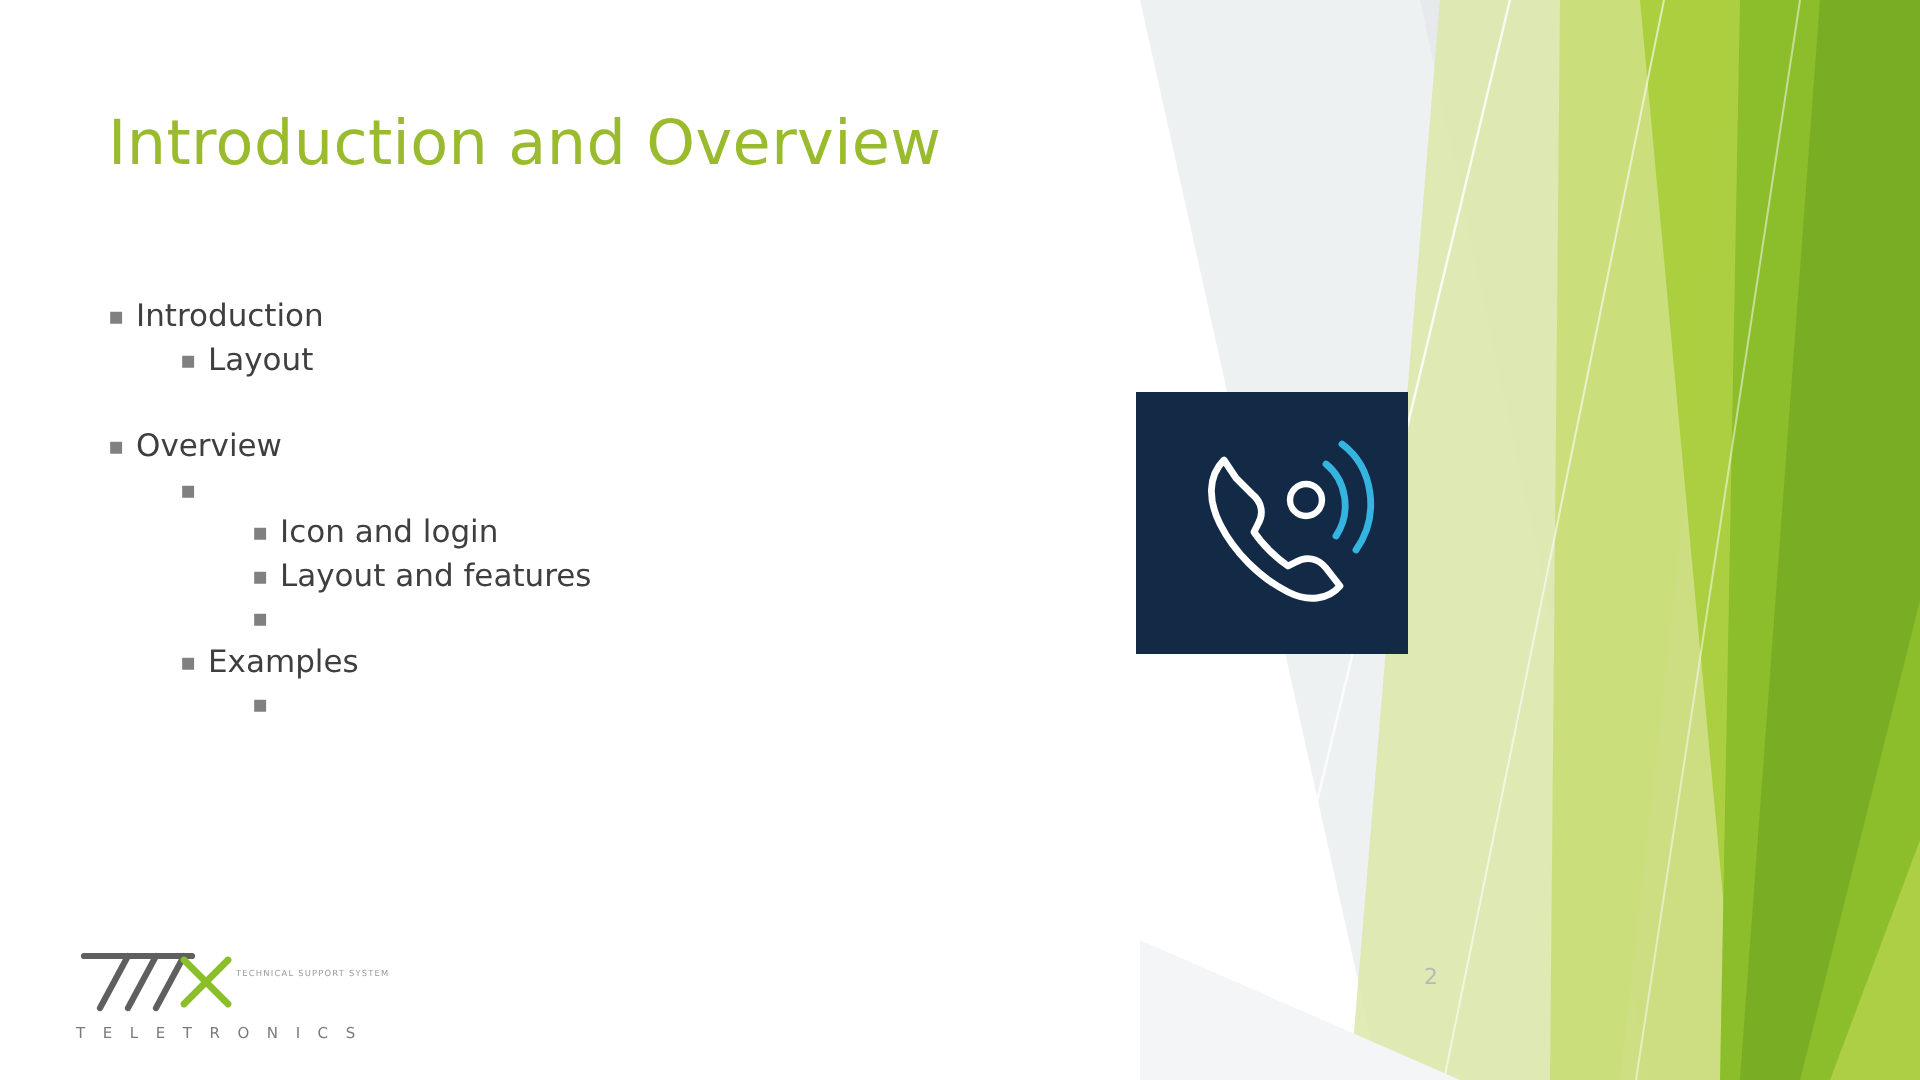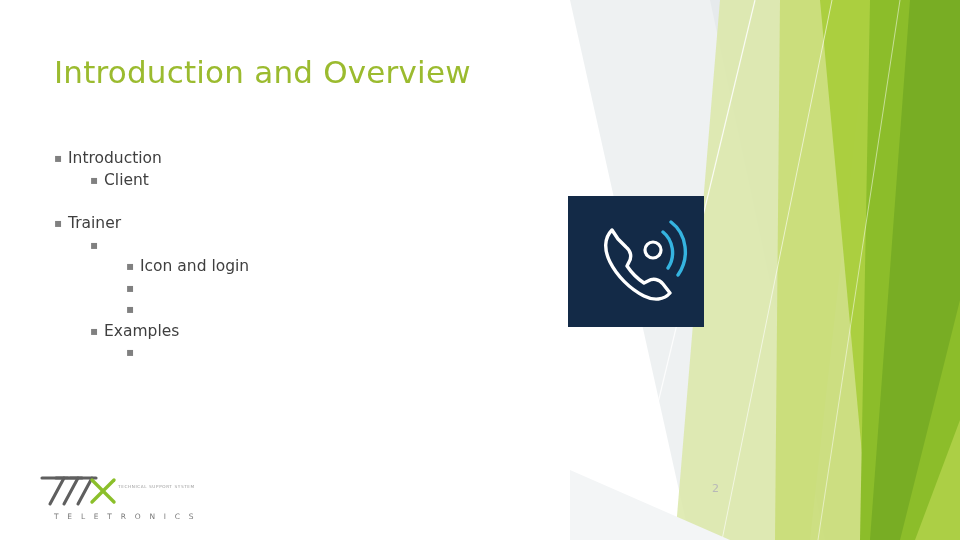--- a/index.html
+++ b/index.html
@@ -88,21 +88,21 @@
   
   .logo {
     position: absolute;
     left: 38px;
     top: 470px;
     width: 190px;
     height: 48px;
   }
   .logo-text {
     position: absolute;
-    left: 54px;
+    left: 38px;
     top: 512px;
     font-size: 7.5px;
     letter-spacing: 3.2px;
     color: #7a7a7a;
     font-family: "DejaVu Sans", sans-serif;
     text-align: center;
   }
   .logo-tag {
     position: absolute;
     left: 118px;
@@ -150,38 +150,39 @@
 
   <div class="title">Introduction and Overview</div>
 
   <div class="body">
     <div class="bullet lvl1">
       <span class="marker">▪</span>
       <span>Introduction</span>
     </div>
     <div class="bullet lvl2">
       <span class="marker">▪</span>
-      <span>Client</span>
+      <span>Layout</span>
     </div>
 
     <div class="spacer"></div>
 
     <div class="bullet lvl1">
       <span class="marker">▪</span>
-      <span>Trainer</span>
+      <span>Overview</span>
     </div>
     <div class="bullet lvl2">
       <span class="marker">▪</span>
     </div>
     <div class="bullet lvl3">
       <span class="marker">▪</span>
       <span>Icon and login</span>
     </div>
     <div class="bullet lvl3">
       <span class="marker">▪</span>
+      <span>Layout and features</span>
     </div>
     <div class="bullet lvl3">
       <span class="marker">▪</span>
     </div>
     <div class="bullet lvl2">
       <span class="marker">▪</span>
       <span>Examples</span>
     </div>
     <div class="bullet lvl3">
       <span class="marker">▪</span>

